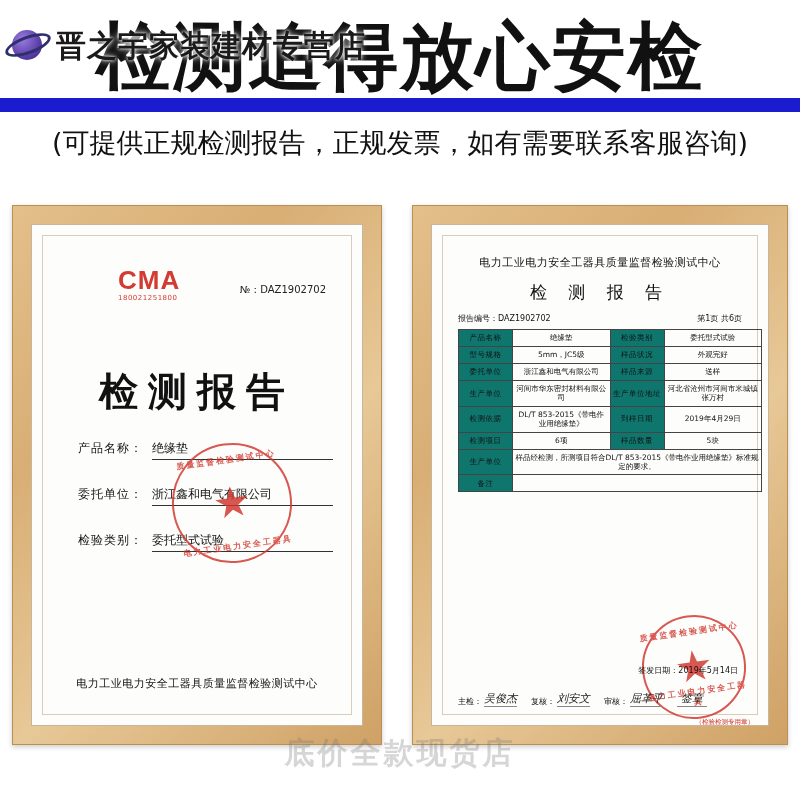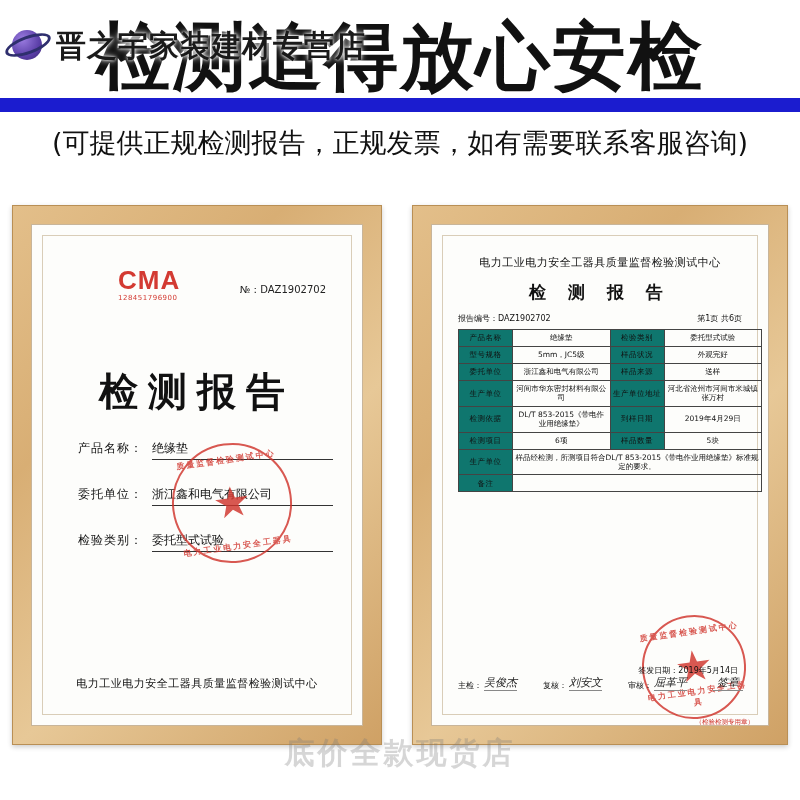--- a/index.html
+++ b/index.html
@@ -142,21 +142,21 @@
   .seal .bot-text { bottom:9px; }
   .seal.left-seal { left:140px; top:218px; }
 
   
   .rc-head {
     position:absolute; left:0; top:30px; width:100%;
     text-align:center; font-size:11px; color:#111; letter-spacing:.5px;
   }
   .rc-title {
     position:absolute; left:0; top:56px; width:100%;
-    text-align:center; font-size:17px; font-weight:bold;
+    text-align:center; font-size:17px; font-weight:normal;
     letter-spacing:8px; color:#111;
   }
   .rc-meta {
     position:absolute; left:26px; right:26px; top:88px;
     display:flex; justify-content:space-between;
     font-size:8px; color:#111;
   }
   table.rc-table {
     position:absolute; left:26px; top:104px; width:304px;
     border-collapse:collapse;
@@ -175,23 +175,23 @@
   td.lbl { background:#0f766e; width:54px; letter-spacing:.5px; }
   .rc-note-cell { height:34px; }
   .rc-concl-cell { height:120px; position:relative; }
   .rc-concl-text { text-align:left; padding:4px 6px; line-height:1.5; }
   .seal.right-seal { right:22px; bottom:6px; width:104px; height:104px; }
   .seal-caption {
     position:absolute; right:14px; bottom:-2px;
     font-size:6.5px; color:#d0342c;
   }
   .rc-sign {
-    position:absolute; left:26px; top:450px; width:304px;
+    position:absolute; left:26px; top:466px; width:304px;
     font-size:8px; color:#111;
-    display:flex; gap:26px; 
+    display:flex; gap:14px; 
   }
   .sign-item { display:flex; align-items:flex-end; gap:2px; }
   .sign-hand {
     font-family:"DejaVu Serif", serif;
     font-style:italic; font-size:11px; color:#222;
     border-bottom:1px solid #888; min-width:30px; text-align:center;
   }
   .rc-date {
     position:absolute; right:30px; top:440px;
     font-size:8px; color:#111;
@@ -228,21 +228,21 @@
   <div class="subline">(可提供正规检测报告，正规发票，如有需要联系客服咨询)</div>
 
   <div class="certs">
 
     <div class="frame left">
       <div class="frame-inner">
         <div class="mat"></div>
 
         <div class="ma-mark">
           <div class="cma">CMA</div>
-          <div class="cma-num">128451796900</div>
+          <div class="cma-num">180021251800</div>
         </div>
 
         <div class="lc-no">№：DAZ1902702</div>
 
         <div class="lc-title">检测报告</div>
 
         <div class="lc-fields">
           <div class="lc-row">
             <div class="lc-label">产品名称：</div>
             <div class="lc-value">绝缘垫</div>

